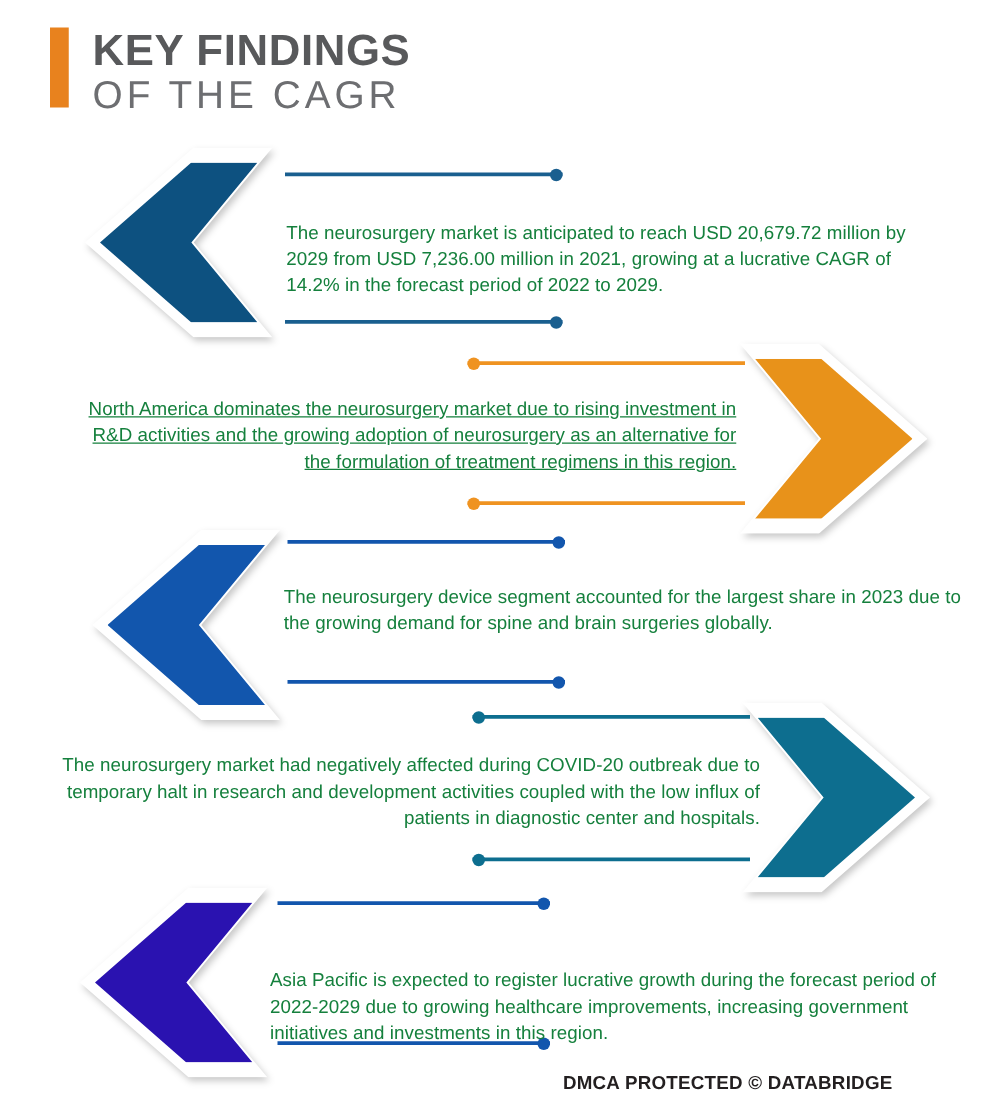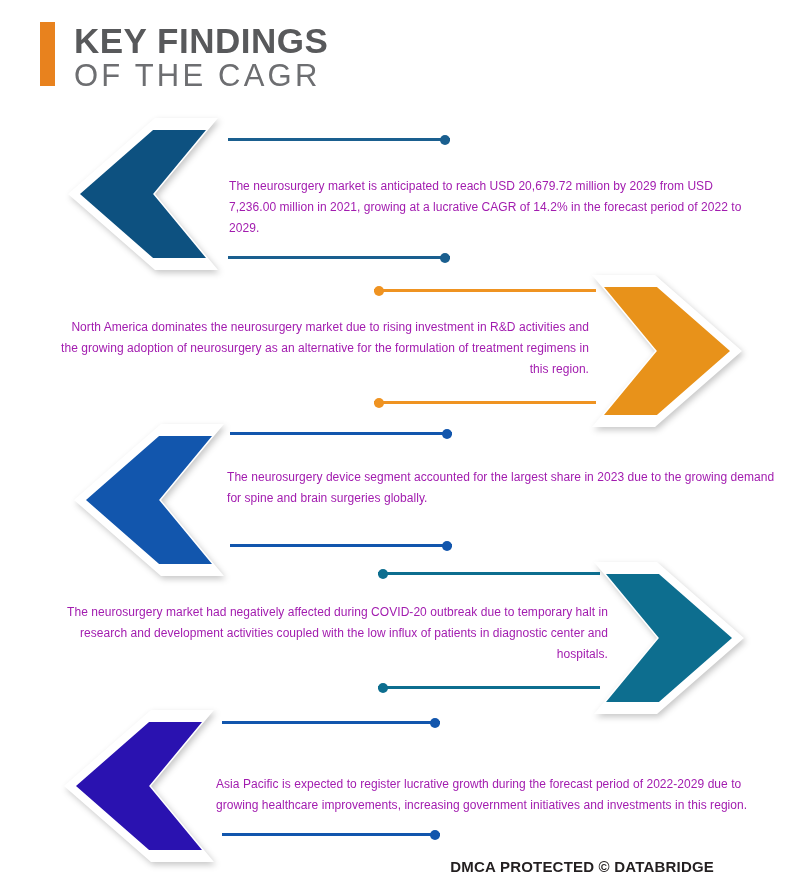--- a/index.html
+++ b/index.html
@@ -105,23 +105,23 @@
     width: 10px;
     height: 10px;
     border-radius: 50%;
   }
   .conn.dot-right .dot { right: 0; }
   .conn.dot-left  .dot { left: 0; }
 
   
   .copy {
     position: absolute;
-    font-size: 12px;
+    font-size: 15px;
     line-height: 21px;
-    color: #a21caf;
+    color: #15803d;
     font-weight: 500;
     letter-spacing: 0.05px;
   }
   .copy.left-al  { text-align: left; }
   .copy.right-al { text-align: right; }
 
   
   .footer {
     position: absolute;
     right: 14px;
@@ -175,21 +175,21 @@
     <div class="conn dot-left" style="left:374px; top:289px; width:222px;">
       <div class="rail" id="rail2a" style="background: rgb(239, 147, 33);"></div>
       <div class="dot" id="dot2a" style="background: rgb(239, 147, 33);"></div>
     </div>
 
     <div class="conn dot-left" style="left:374px; top:401px; width:222px;">
       <div class="rail" id="rail2b" style="background: rgb(239, 147, 33);"></div>
       <div class="dot" id="dot2b" style="background: rgb(239, 147, 33);"></div>
     </div>
 
-    <div class="copy right-al" style="left:52px; top:317px; width:537px;">North America dominates the neurosurgery market due to rising investment in R&amp;D activities and the growing adoption of neurosurgery as an alternative for the formulation of treatment regimens in this region.</div>
+    <div class="copy right-al" style="left:52px; top:317px; width:537px;text-decoration:underline;">North America dominates the neurosurgery market due to rising investment in R&amp;D activities and the growing adoption of neurosurgery as an alternative for the formulation of treatment regimens in this region.</div>
   </div>
 
   <div class="block" style="left:0;top:0;width:800px;height:0;">
 
     <div class="chev left" style="left:74px; top:424px;">
       <div class="shell"></div>
       <div class="core" id="core3" style="background: rgb(18, 86, 173);"></div>
     </div>
 
     <div class="conn dot-right" style="left:230px; top:432px; width:222px;">

